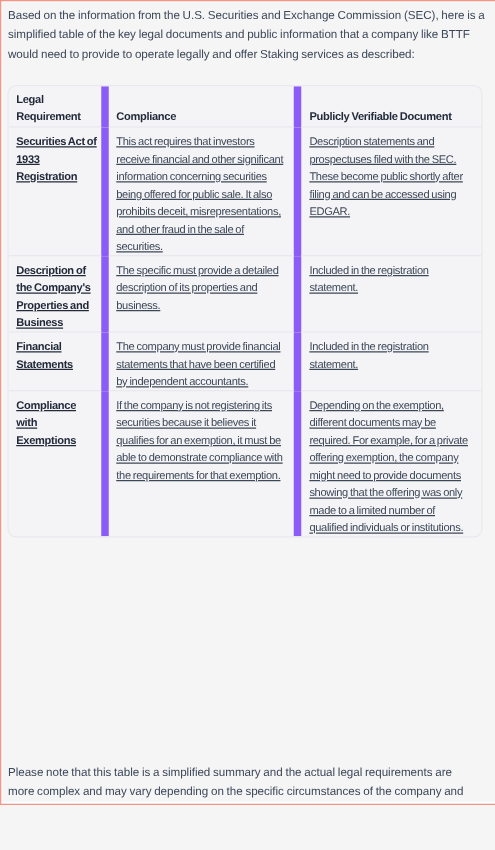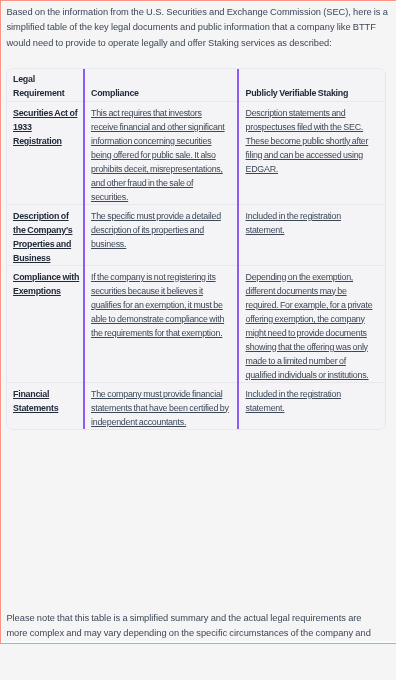--- a/index.html
+++ b/index.html
@@ -68,21 +68,21 @@
     table-layout: fixed;
   }
   table.legal th, table.legal td {
     font-size: 8.9px;
     letter-spacing: -0.25px;
     word-spacing: -0.55px;
     line-height: 14px;
     text-align: left;
     vertical-align: top;
     color: #3c4757;
-    border-right: 2px solid #8b5cf6;
+    border-right: 6px solid #8b5cf6;
     border-bottom: 1px solid #e8e8ee;
     font-weight: normal;
     overflow-wrap: break-word;
   }
   table.legal th {
     font-weight: bold;
     color: #222a3a;
     vertical-align: bottom;
     padding: 3px 6px 1px 6px;
   }
@@ -115,42 +115,42 @@
   <table class="legal">
     <colgroup>
       <col class="c1">
           <col class="c2">
           <col class="c3">
     </colgroup>
     <thead>
       <tr>
         <th class="req">Legal Requirement</th>
         <th class="desc">Compliance</th>
-        <th class="doc">Publicly Verifiable Staking</th>
+        <th class="doc">Publicly Verifiable Document</th>
       </tr>
     </thead>
     <tbody id="tbody">
           <tr>
             <td class="req">Securities Act of 1933 Registration</td>
             <td class="desc">This act requires that investors receive financial and other significant information concerning securities being offered for public sale. It also prohibits deceit, misrepresentations, and other fraud in the sale of securities.</td>
             <td class="doc">Description statements and prospectuses filed with the SEC. These become public shortly after filing and can be accessed using EDGAR.</td>
           </tr>
           <tr>
             <td class="req">Description of the Company's Properties and Business</td>
             <td class="desc">The specific must provide a detailed description of its properties and business.</td>
             <td class="doc">Included in the registration statement.</td>
           </tr>
           <tr>
+            <td class="req">Financial Statements</td>
+            <td class="desc">The company must provide financial statements that have been certified by independent accountants.</td>
+            <td class="doc">Included in the registration statement.</td>
+          </tr>
+          <tr>
             <td class="req">Compliance with Exemptions</td>
             <td class="desc">If the company is not registering its securities because it believes it qualifies for an exemption, it must be able to demonstrate compliance with the requirements for that exemption.</td>
             <td class="doc">Depending on the exemption, different documents may be required. For example, for a private offering exemption, the company might need to provide documents showing that the offering was only made to a limited number of qualified individuals or institutions.</td>
-          </tr>
-          <tr>
-            <td class="req">Financial Statements</td>
-            <td class="desc">The company must provide financial statements that have been certified by independent accountants.</td>
-            <td class="doc">Included in the registration statement.</td>
           </tr>
         </tbody>
   </table>
   </div>
 
   <p class="para outro">Please note that this table is a simplified summary and the actual legal requirements are more complex and may vary depending on the specific circumstances of the company and its offerings. It's also important to note that while these documents can provide some assurance of a company's legitimacy, they do not guarantee the quality or profitability of the company's offerings. Investors should always do their own due diligence and consider seeking advice from a qualified financial advisor.</p>
 </div>
 
 </body></html>

